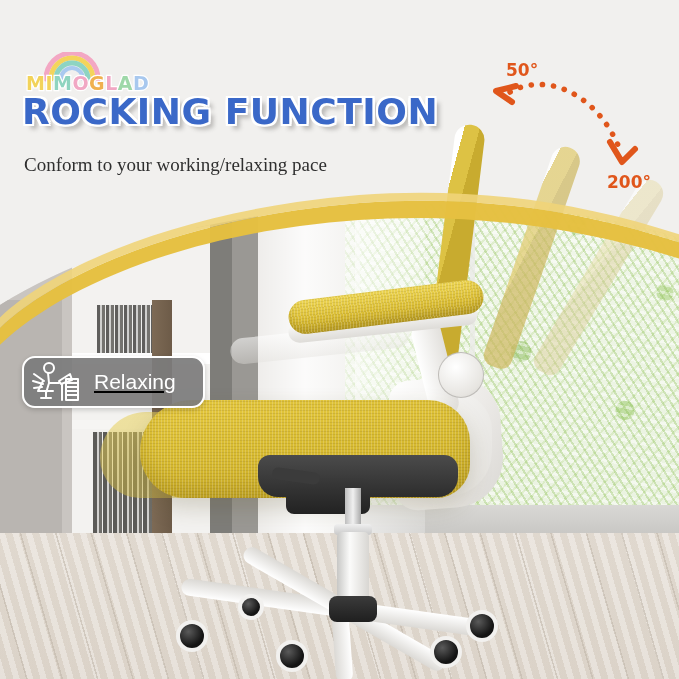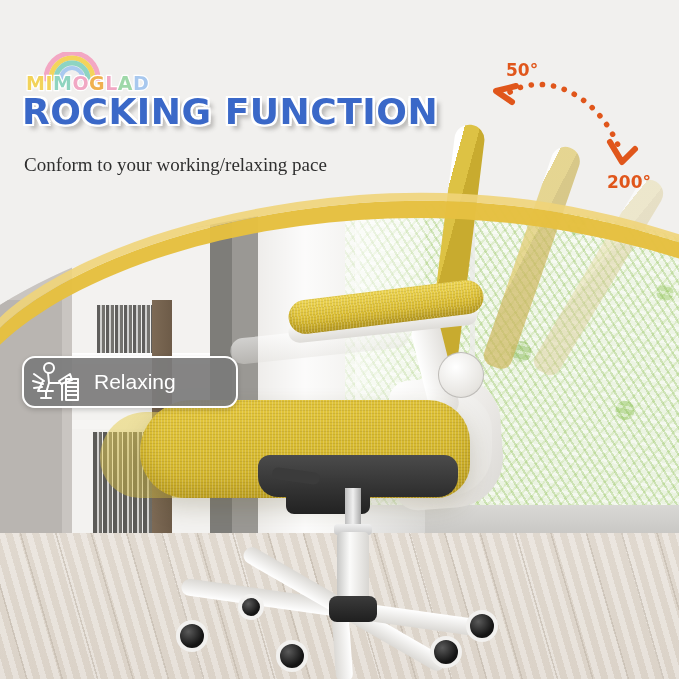--- a/index.html
+++ b/index.html
@@ -236,21 +236,21 @@
 
   
   .badge{
     position:absolute;display:flex;align-items:center;
     background:rgba(124,124,124,.93);
     border:2.5px solid #ffffff;border-radius:13px;
     box-shadow:0 2px 5px rgba(0,0,0,.18);
     box-sizing:border-box;
   }
   .badge-work{left:22px;top:280px;width:177px;height:52px;}
-  .badge-relax{left:22px;top:356px;width:216px;height:52px;}
+  .badge-relax{left:22px;top:356px;width:183px;height:52px;text-decoration:underline;}
   .badge-icon{width:52px;height:42px;margin-left:8px;flex:0 0 auto;}
   .badge-label{
     color:#ffffff;font-family:"Liberation Sans", sans-serif;
     font-size:21px;margin-left:10px;white-space:nowrap;
   }
 </style>
 </head>
 <body>
 
 <div id="stage">

